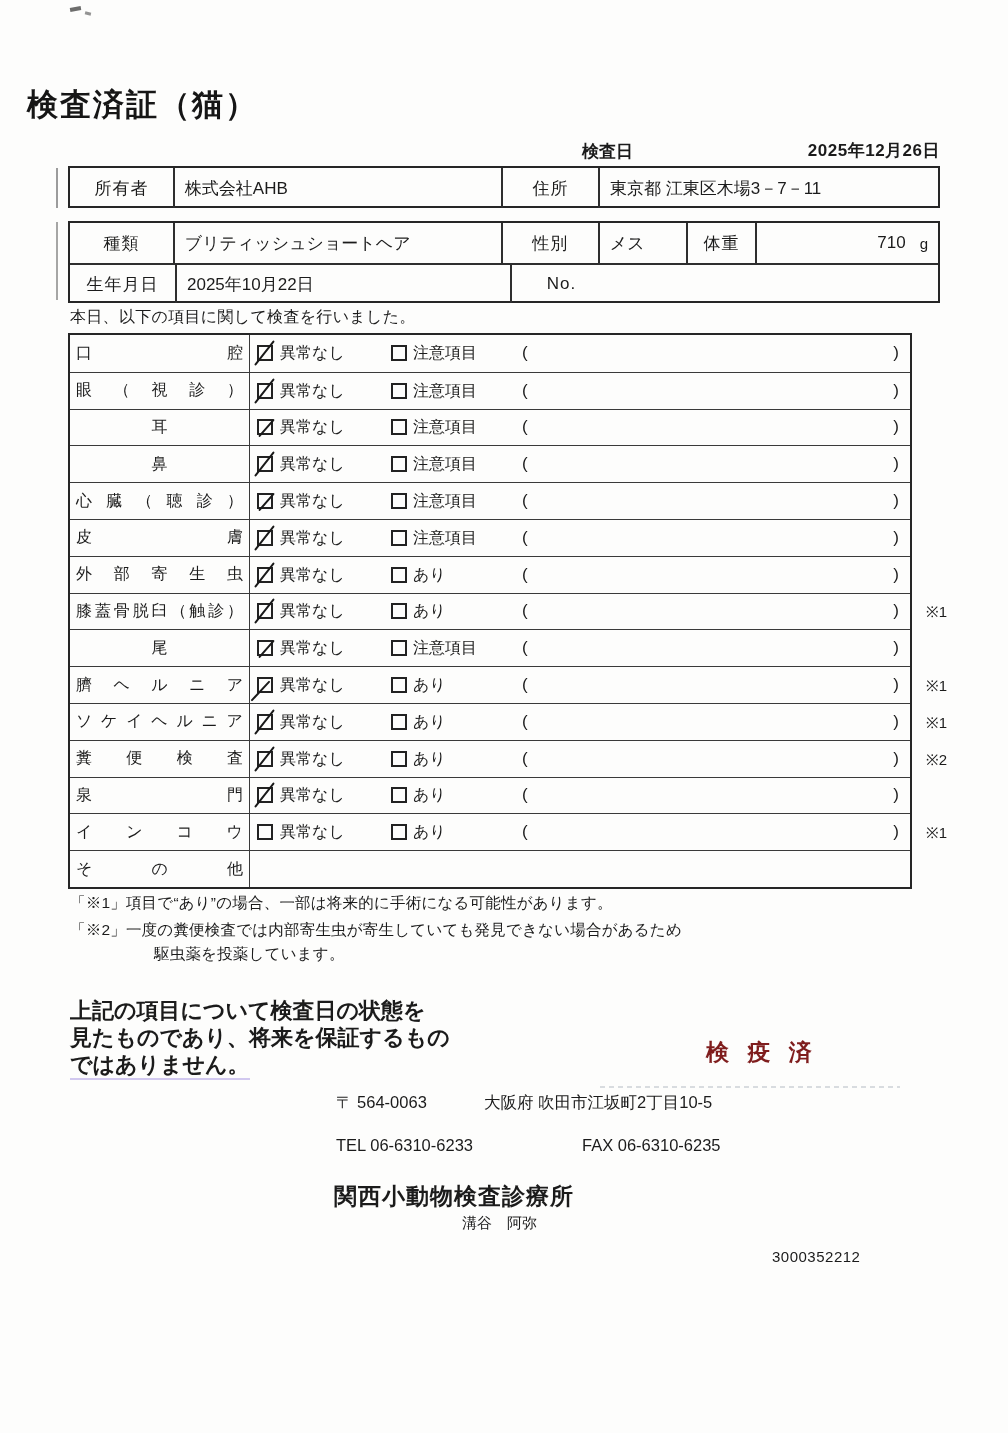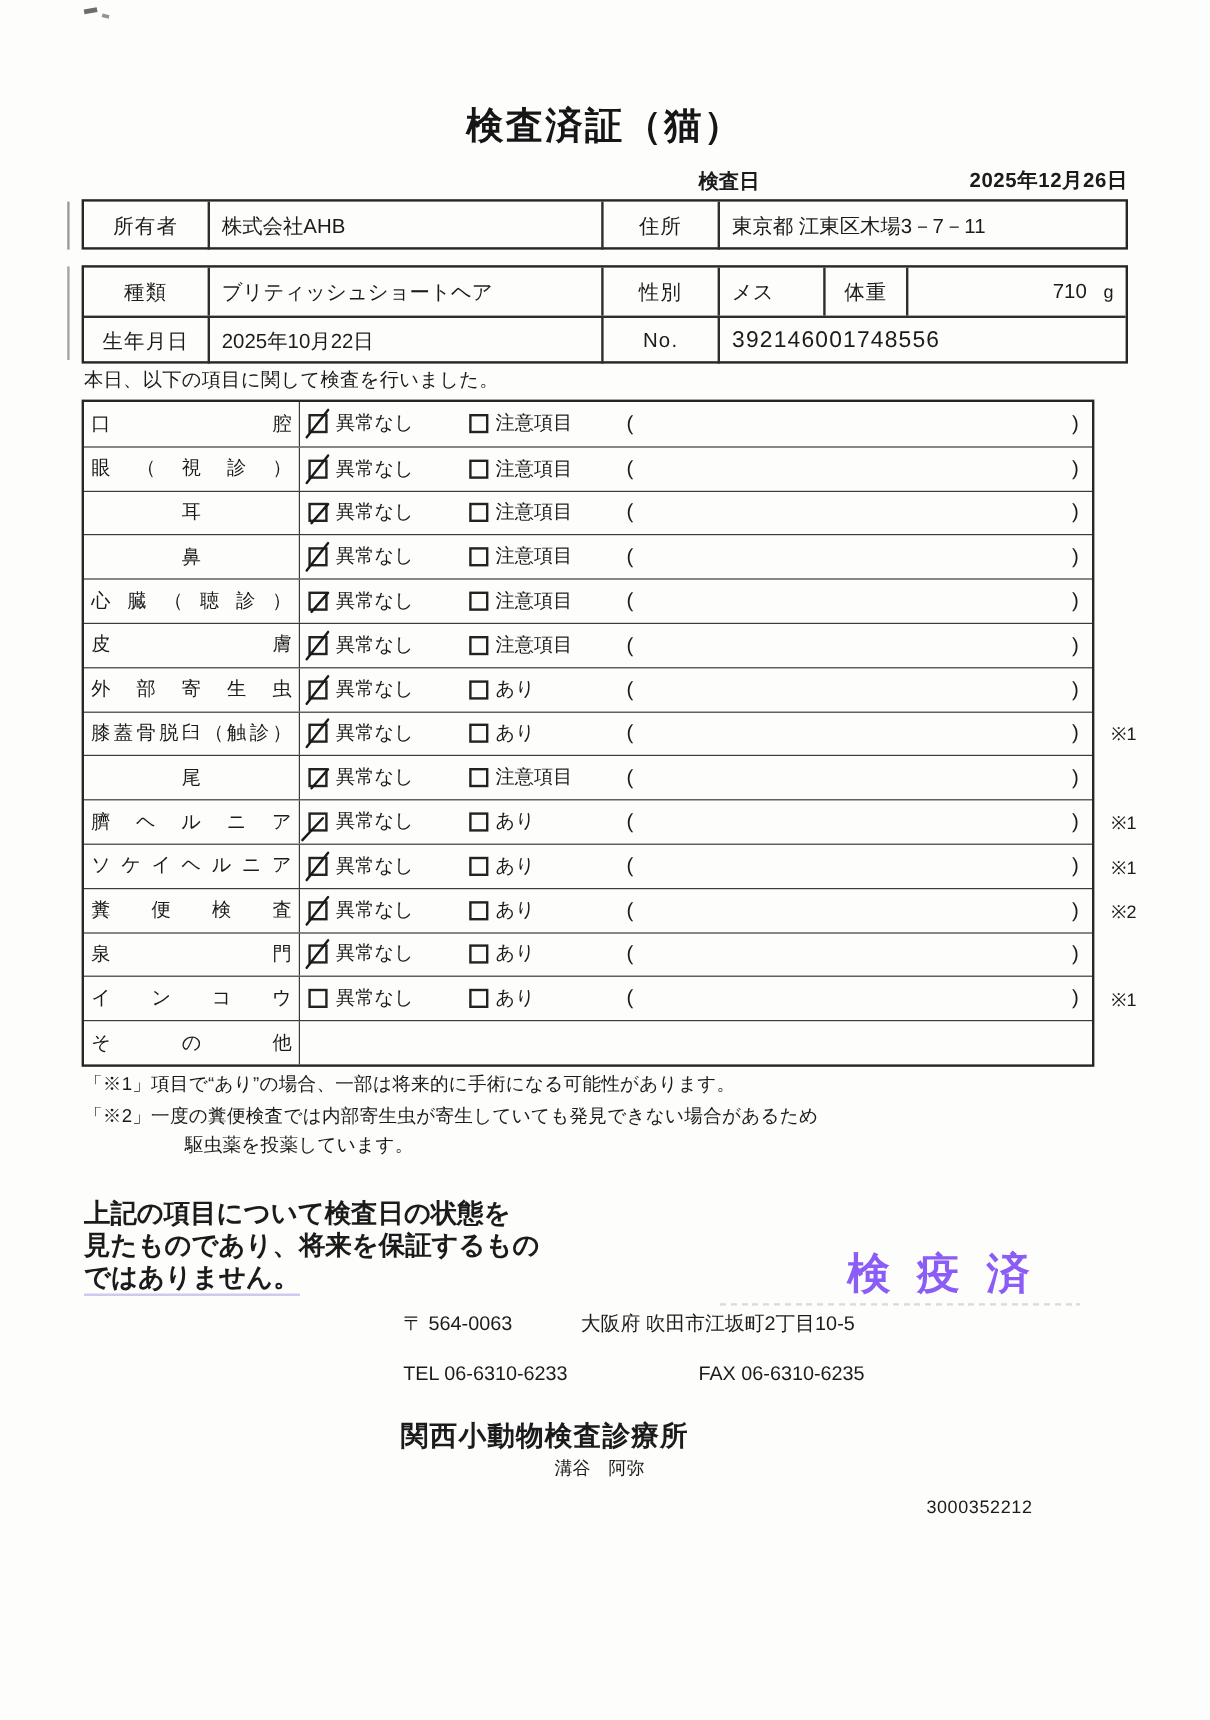--- a/index.html
+++ b/index.html
@@ -4,22 +4,22 @@
 <style>
   * { margin:0; padding:0; box-sizing:border-box; }
   body { background:#ffffff; font-family:"Liberation Sans", sans-serif; }
   #page {
     position:relative; width:1008px; height:1433px; margin:0 auto;
     background:#fdfdfc; color:#1b1b1b; overflow:hidden;
   }
 
   
   .doc-title {
-    position:absolute; top:84px; left:0; width:1008px; text-align:center;
-    font-size:31px; font-weight:700; letter-spacing:2px; color:#161616;
+    position:absolute; top:84px; left:0; width:1008px; text-align:left;
+    font-size:31px; font-weight:700; letter-spacing:2px; color:#161616;padding-left:27px;
   }
   .exam-date-label { position:absolute; top:140px; left:582px; font-size:17px; font-weight:600; }
   .exam-date-value { position:absolute; top:139px; right:68px; font-size:17px; font-weight:600; letter-spacing:0.5px; }
 
   
   .htable { position:absolute; left:68px; width:872px; border:2px solid #262626; }
   .htable .hrow { display:flex; height:40px; }
   .htable .hrow + .hrow { border-top:2px solid #2e2e2e; }
   .hcell { display:flex; align-items:center; font-size:17px; border-right:2px solid #2e2e2e; overflow:hidden; white-space:nowrap; }
   .hcell:last-child { border-right:none; }
@@ -66,21 +66,21 @@
 
   
   .footnote { position:absolute; left:70px; font-size:15.5px; font-weight:500; letter-spacing:0.2px; }
   #footnote-1 { top:893px; }
   #footnote-2 { top:920px; }
   #footnote-3 { top:944px; left:126px;padding-left:28px; }
 
   
   .disclaimer { position:absolute; top:997px; left:70px; font-size:22px; font-weight:600; line-height:27px; }
   .disclaimer .fringe { display:inline-block; border-bottom:2px solid rgba(110,80,210,0.30); }
-  .stamp { position:absolute; top:1037px; left:706px; font-size:36px; font-weight:600; letter-spacing:6px; color:#8b5cf6; }
+  .stamp { position:absolute; top:1037px; left:706px; font-size:23px; font-weight:600; letter-spacing:6px; color:#7f1d1d; }
 
   
   .postal   { position:absolute; top:1092px; left:336px; font-size:16.5px; font-weight:500; }
   .addr2    { position:absolute; top:1092px; left:484px; font-size:16.5px; font-weight:500; }
   .tel      { position:absolute; top:1136px; left:336px; font-size:16.5px; }
   .fax      { position:absolute; top:1136px; left:566px; font-size:16.5px;margin-left:16px; }
   .clinic-name { position:absolute; top:1181px; left:334px; font-size:23px; font-weight:600; letter-spacing:1px; }
   .examiner { position:absolute; top:1214px; left:462px; font-size:15px; font-weight:500; }
   .serial   { position:absolute; top:1248px; left:772px; font-size:15px; letter-spacing:0.5px; }
 
@@ -121,21 +121,20 @@
       <div class="hcell lbl w-weight-lbl">体重</div>
       <div class="hcell weight-val w-weight-val">
         <span>710</span>
         <span class="unit">g</span>
       </div>
     </div>
     <div class="hrow">
       <div class="hcell lbl w-owner-lbl">生年月日</div>
       <div class="hcell val w-owner-val">2025年10月22日</div>
       <div class="hcell lbl w-addr-lbl">No.</div>
-      <div class="hcell val w-addr-val chip-no">392146001748556</div>
     </div>
   </div>
 
   <div class="statement">本日、以下の項目に関して検査を行いました。</div>
 
   <div id="exam-table">
     <div>
     <div class="exam-row">
       <div class="row-label"><span>口</span><span>腔</span></div>
       <div class="row-content">

